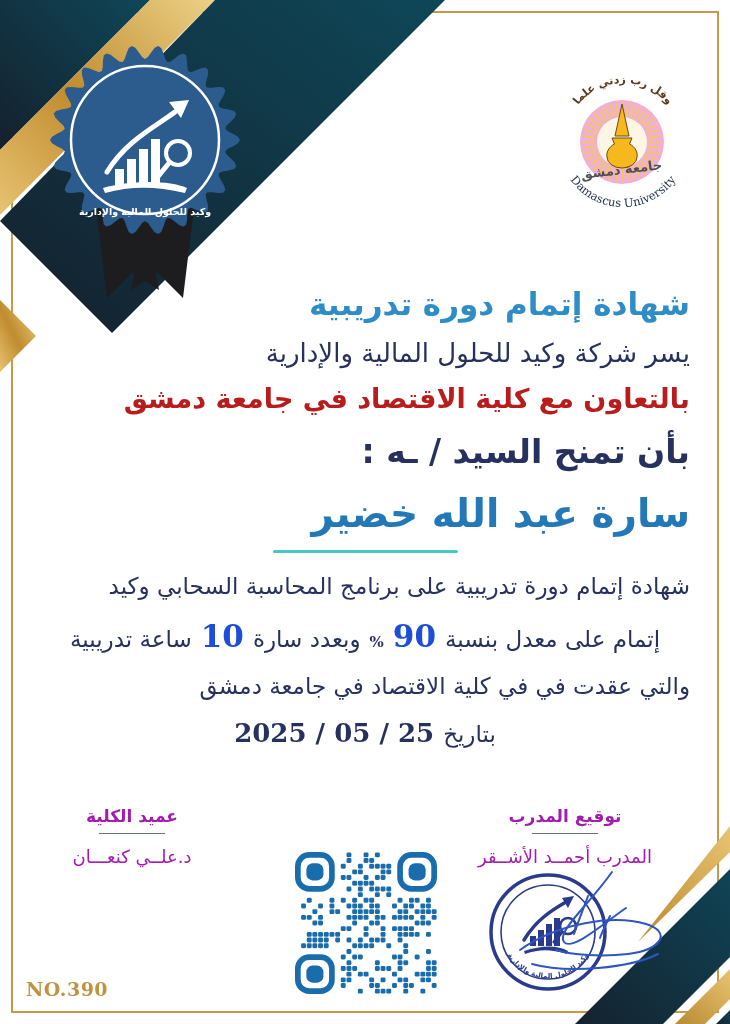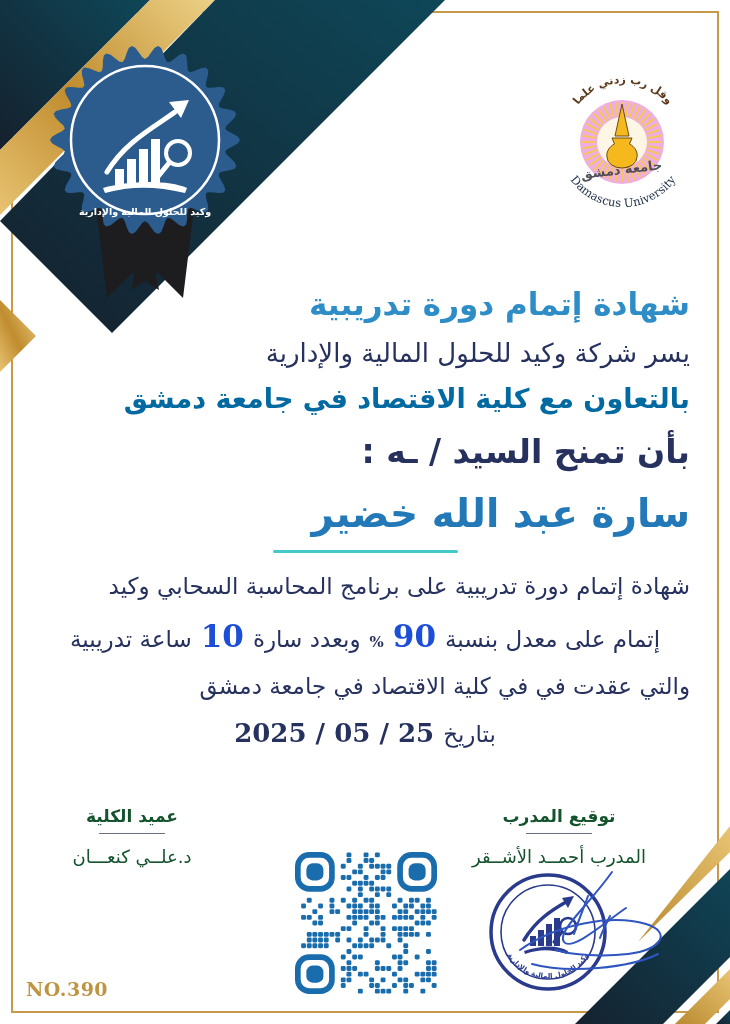--- a/index.html
+++ b/index.html
@@ -8,34 +8,34 @@
   .frame{position:absolute;inset:11px;border:2px solid #c79a4a;z-index:1;pointer-events:none;}
   .corner-svg{position:absolute;z-index:2;}
   .tl{left:0;top:0;}
   .br{right:0;bottom:0;}
   .badge-wrap{position:absolute;left:35px;top:32px;width:220px;height:272px;z-index:3;}
   .uni-wrap{position:absolute;left:546px;top:62px;width:152px;height:152px;z-index:2;}
 
   .content{position:absolute;left:40px;right:40px;top:286px;direction:rtl;z-index:2;color:#26315e;}
   .title{font-size:31px;font-weight:600;color:#2e8dc6;margin:0 0 16px 0;}
   .line2{font-size:26px;font-weight:500;margin:0 0 15px 0;}
-  .line3{font-size:27px;font-weight:800;color:#0369a1;margin:0 0 18px 0;}
+  .line3{font-size:27px;font-weight:800;color:#b91c1c;margin:0 0 18px 0;}
   .line4{font-size:33px;font-weight:700;margin:0 0 20px 0;}
   .name{font-size:39px;font-weight:800;color:#2379b7;margin:0 0 14px 0;}
   .divider{width:185px;height:3px;background:#45c8c8;margin:0 auto 20px auto;border-radius:2px;}
   .body-line{font-size:23px;font-weight:500;margin:0 0 19px 0;}
   .mixed{display:flex;direction:rtl;justify-content:center;align-items:baseline;gap:9px;}
   .serif-num{font-family:"DejaVu Serif","Liberation Serif",serif;font-weight:bold;font-size:31px;color:#1d4ed8;}
   .pct{font-family:"DejaVu Serif","Liberation Serif",serif;font-size:15px;font-weight:bold;}
   .date-row{margin-top:2px;}
   .date-val{font-family:"DejaVu Serif","Liberation Serif",serif;font-weight:bold;font-size:26px;direction:rtl;}
 
-  .sig{position:absolute;top:806px;text-align:center;direction:rtl;color:#14532d;z-index:2;}
+  .sig{position:absolute;top:806px;text-align:center;direction:rtl;color:#a21caf;z-index:2;}
   .sig-left{left:52px;width:160px;}
-  .sig-right{right:66px;width:210px;}
+  .sig-right{right:60px;width:210px;}
   .sig-title{font-size:17px;font-weight:700;}
   .sig-line{width:66px;height:1px;background:#6a7080;margin:7px auto 12px auto;}
   .sig-name{font-size:18px;font-weight:400;}
 
   .qr-wrap{position:absolute;left:295px;top:852px;width:142px;height:142px;z-index:2;}
   .stamp-wrap{position:absolute;left:462px;top:858px;width:215px;height:155px;z-index:3;}
   .cert-no{position:absolute;left:26px;top:978px;font-family:"DejaVu Serif","Liberation Serif",serif;
            font-weight:bold;font-size:19px;color:#bf9440;z-index:2;letter-spacing:.5px;}
 </style>
 </head>

